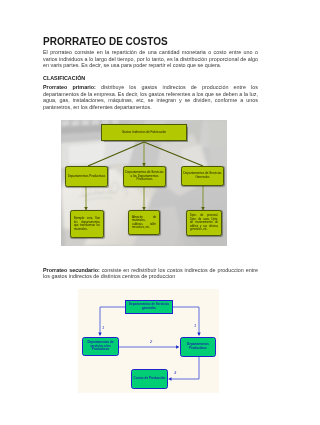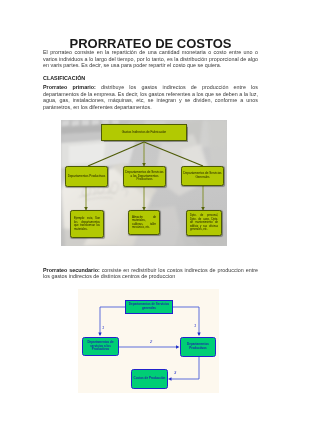--- a/index.html
+++ b/index.html
@@ -1,21 +1,21 @@
 <!DOCTYPE html>
 <html><head>
 <meta charset="utf-8">
 <style>
   html,body{margin:0;padding:0;background:#ffffff;}
   body{width:300px;height:425px;overflow:hidden;
        font-family:"Liberation Sans",sans-serif;
        -webkit-font-smoothing:antialiased;}
   .page{position:absolute;left:0;top:0;width:300px;height:425px;background:#fff;}
-  .title{position:absolute;left:43px;top:36px;width:215px;text-align:center;
-         font-size:13px;font-weight:bold;color:#1a1a1a;}
+  .title{position:absolute;left:43px;top:36px;width:215px;text-align:left;
+         font-size:10px;font-weight:bold;color:#1a1a1a;}
   .para{position:absolute;left:43px;width:215px;font-size:5.4px;line-height:6.6px;
         color:#3a3a3a;text-align:justify;}
   .para b{font-weight:bold;color:#1a1a1a;}
   .h2{position:absolute;left:43px;font-size:5.4px;font-weight:bold;color:#1a1a1a;}
   #p1{top:49px;}
   #h1{top:74.5px;}
   #p2{top:84px;}
   #p3{top:266.5px;}
   .fig{position:absolute;overflow:hidden;}
   #fig1{left:61px;top:120px;width:166px;height:126px;}

